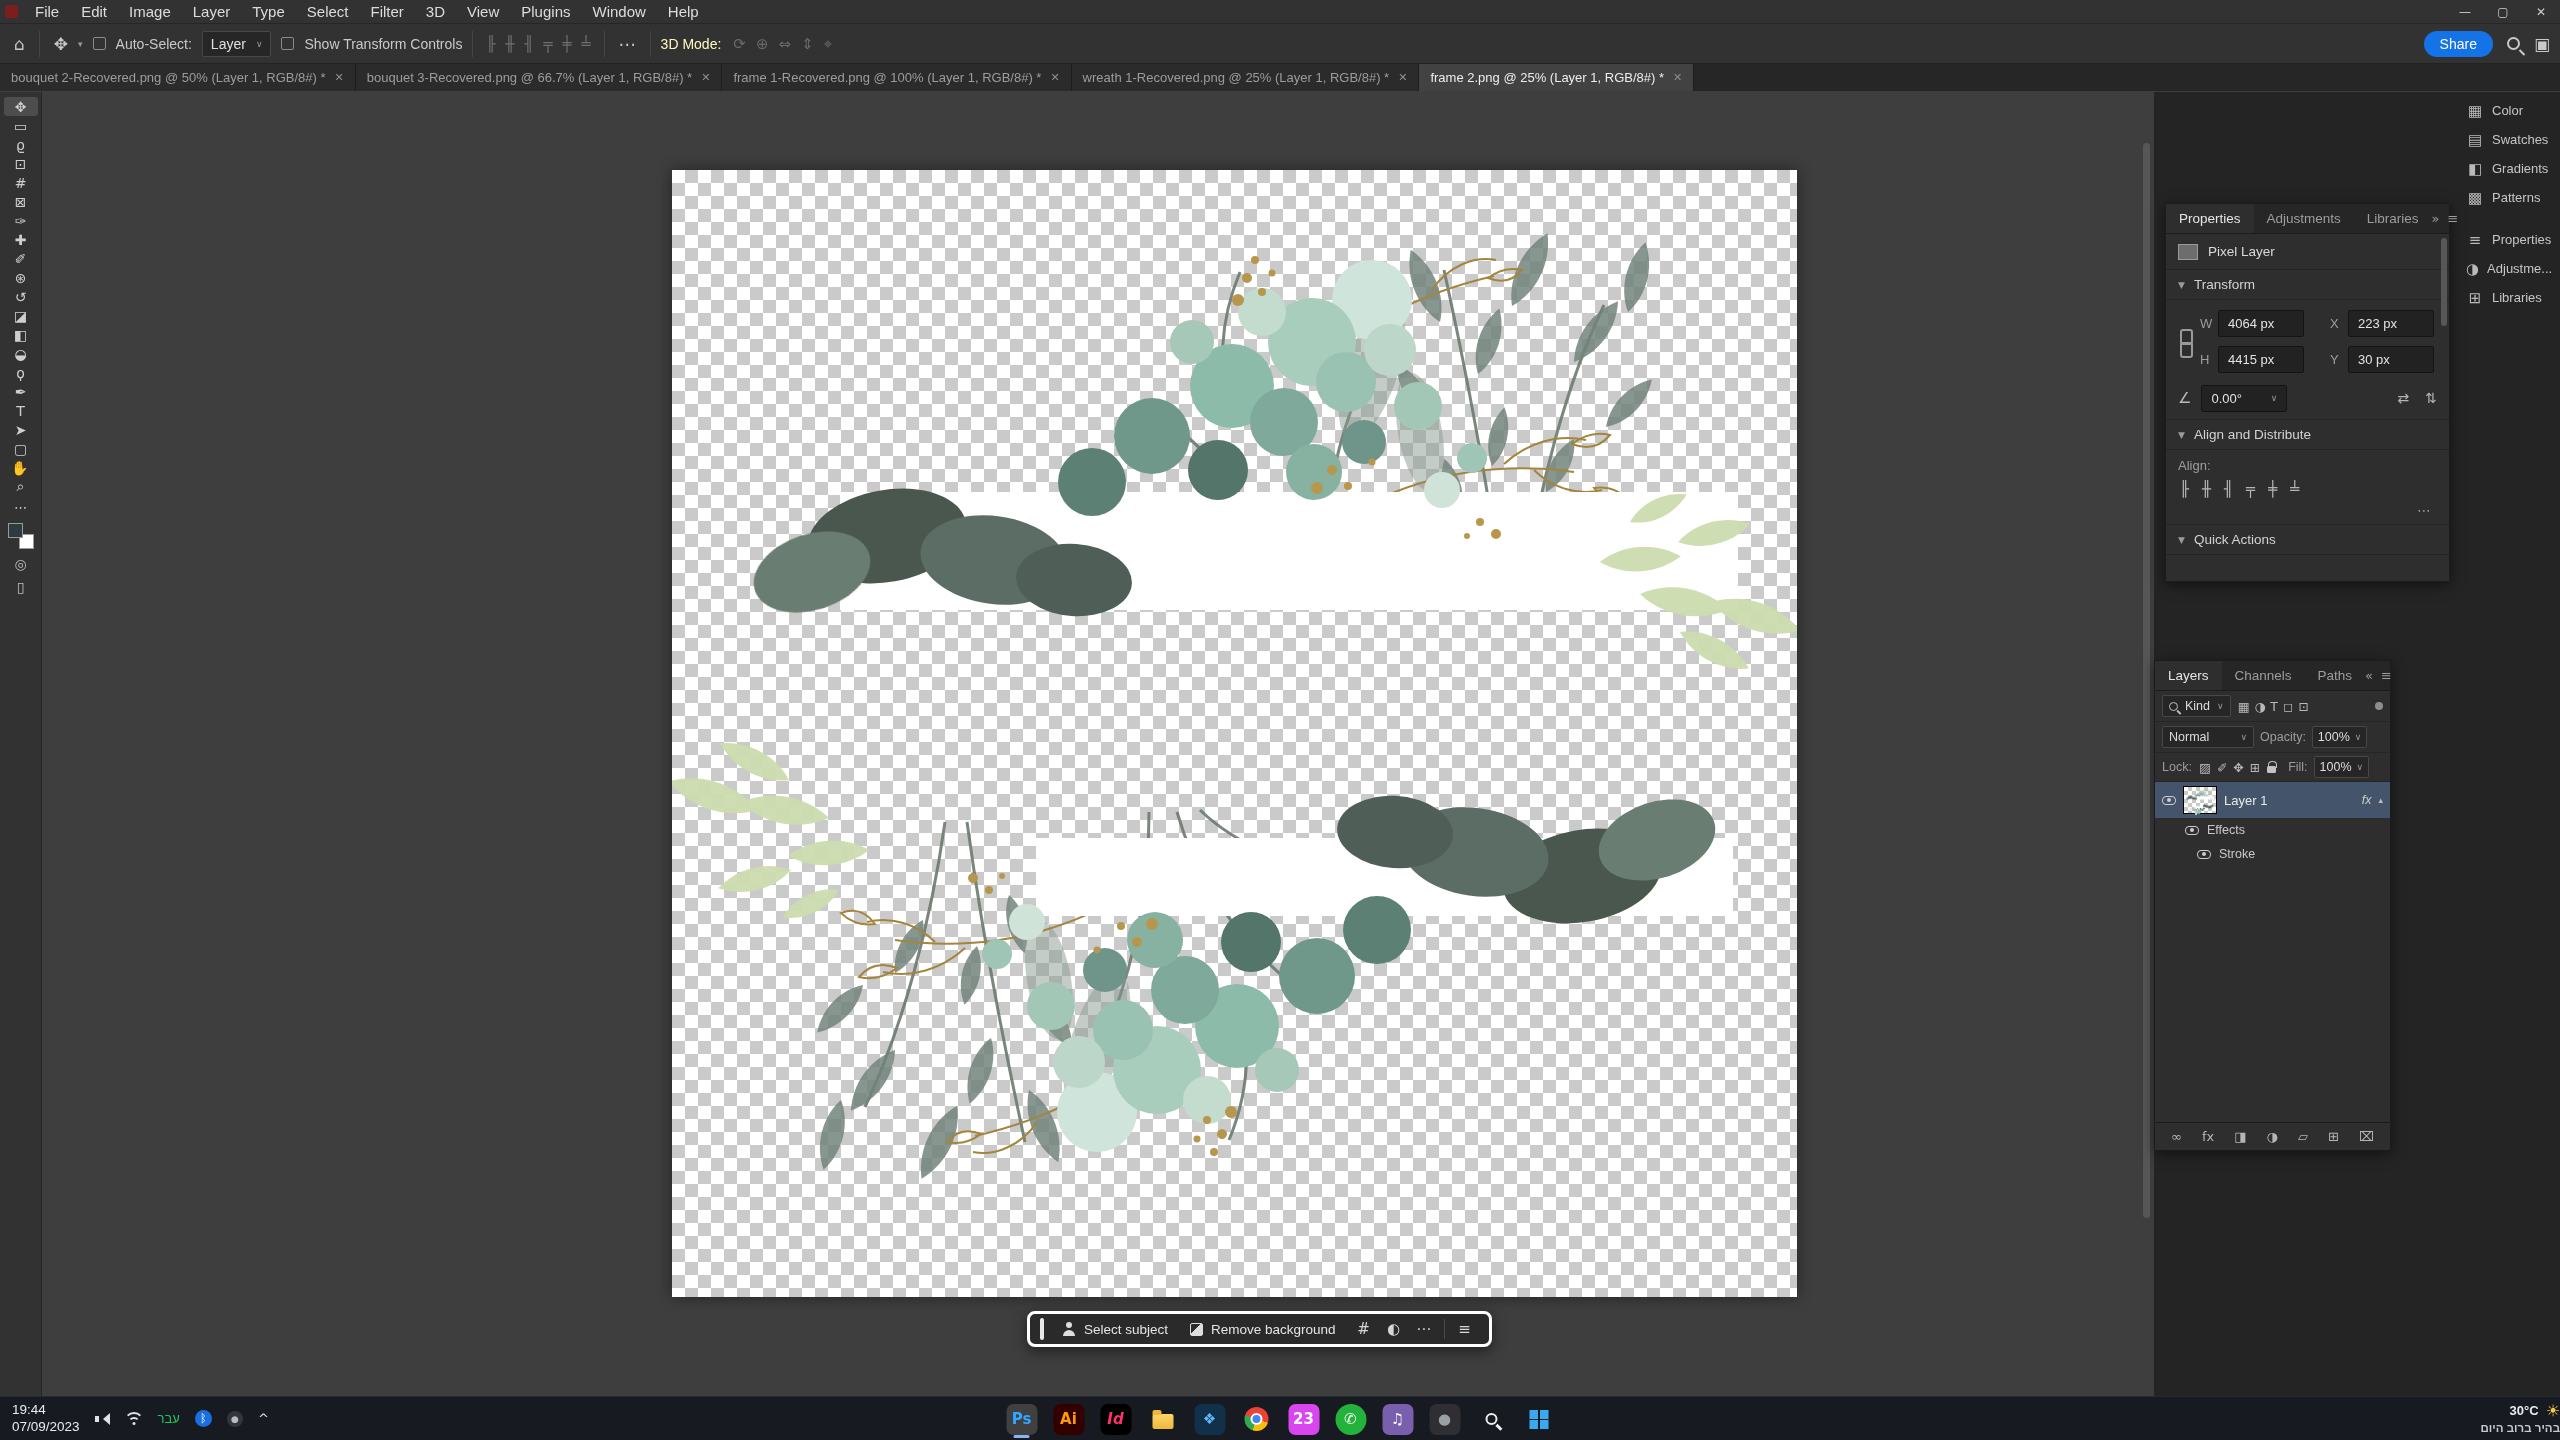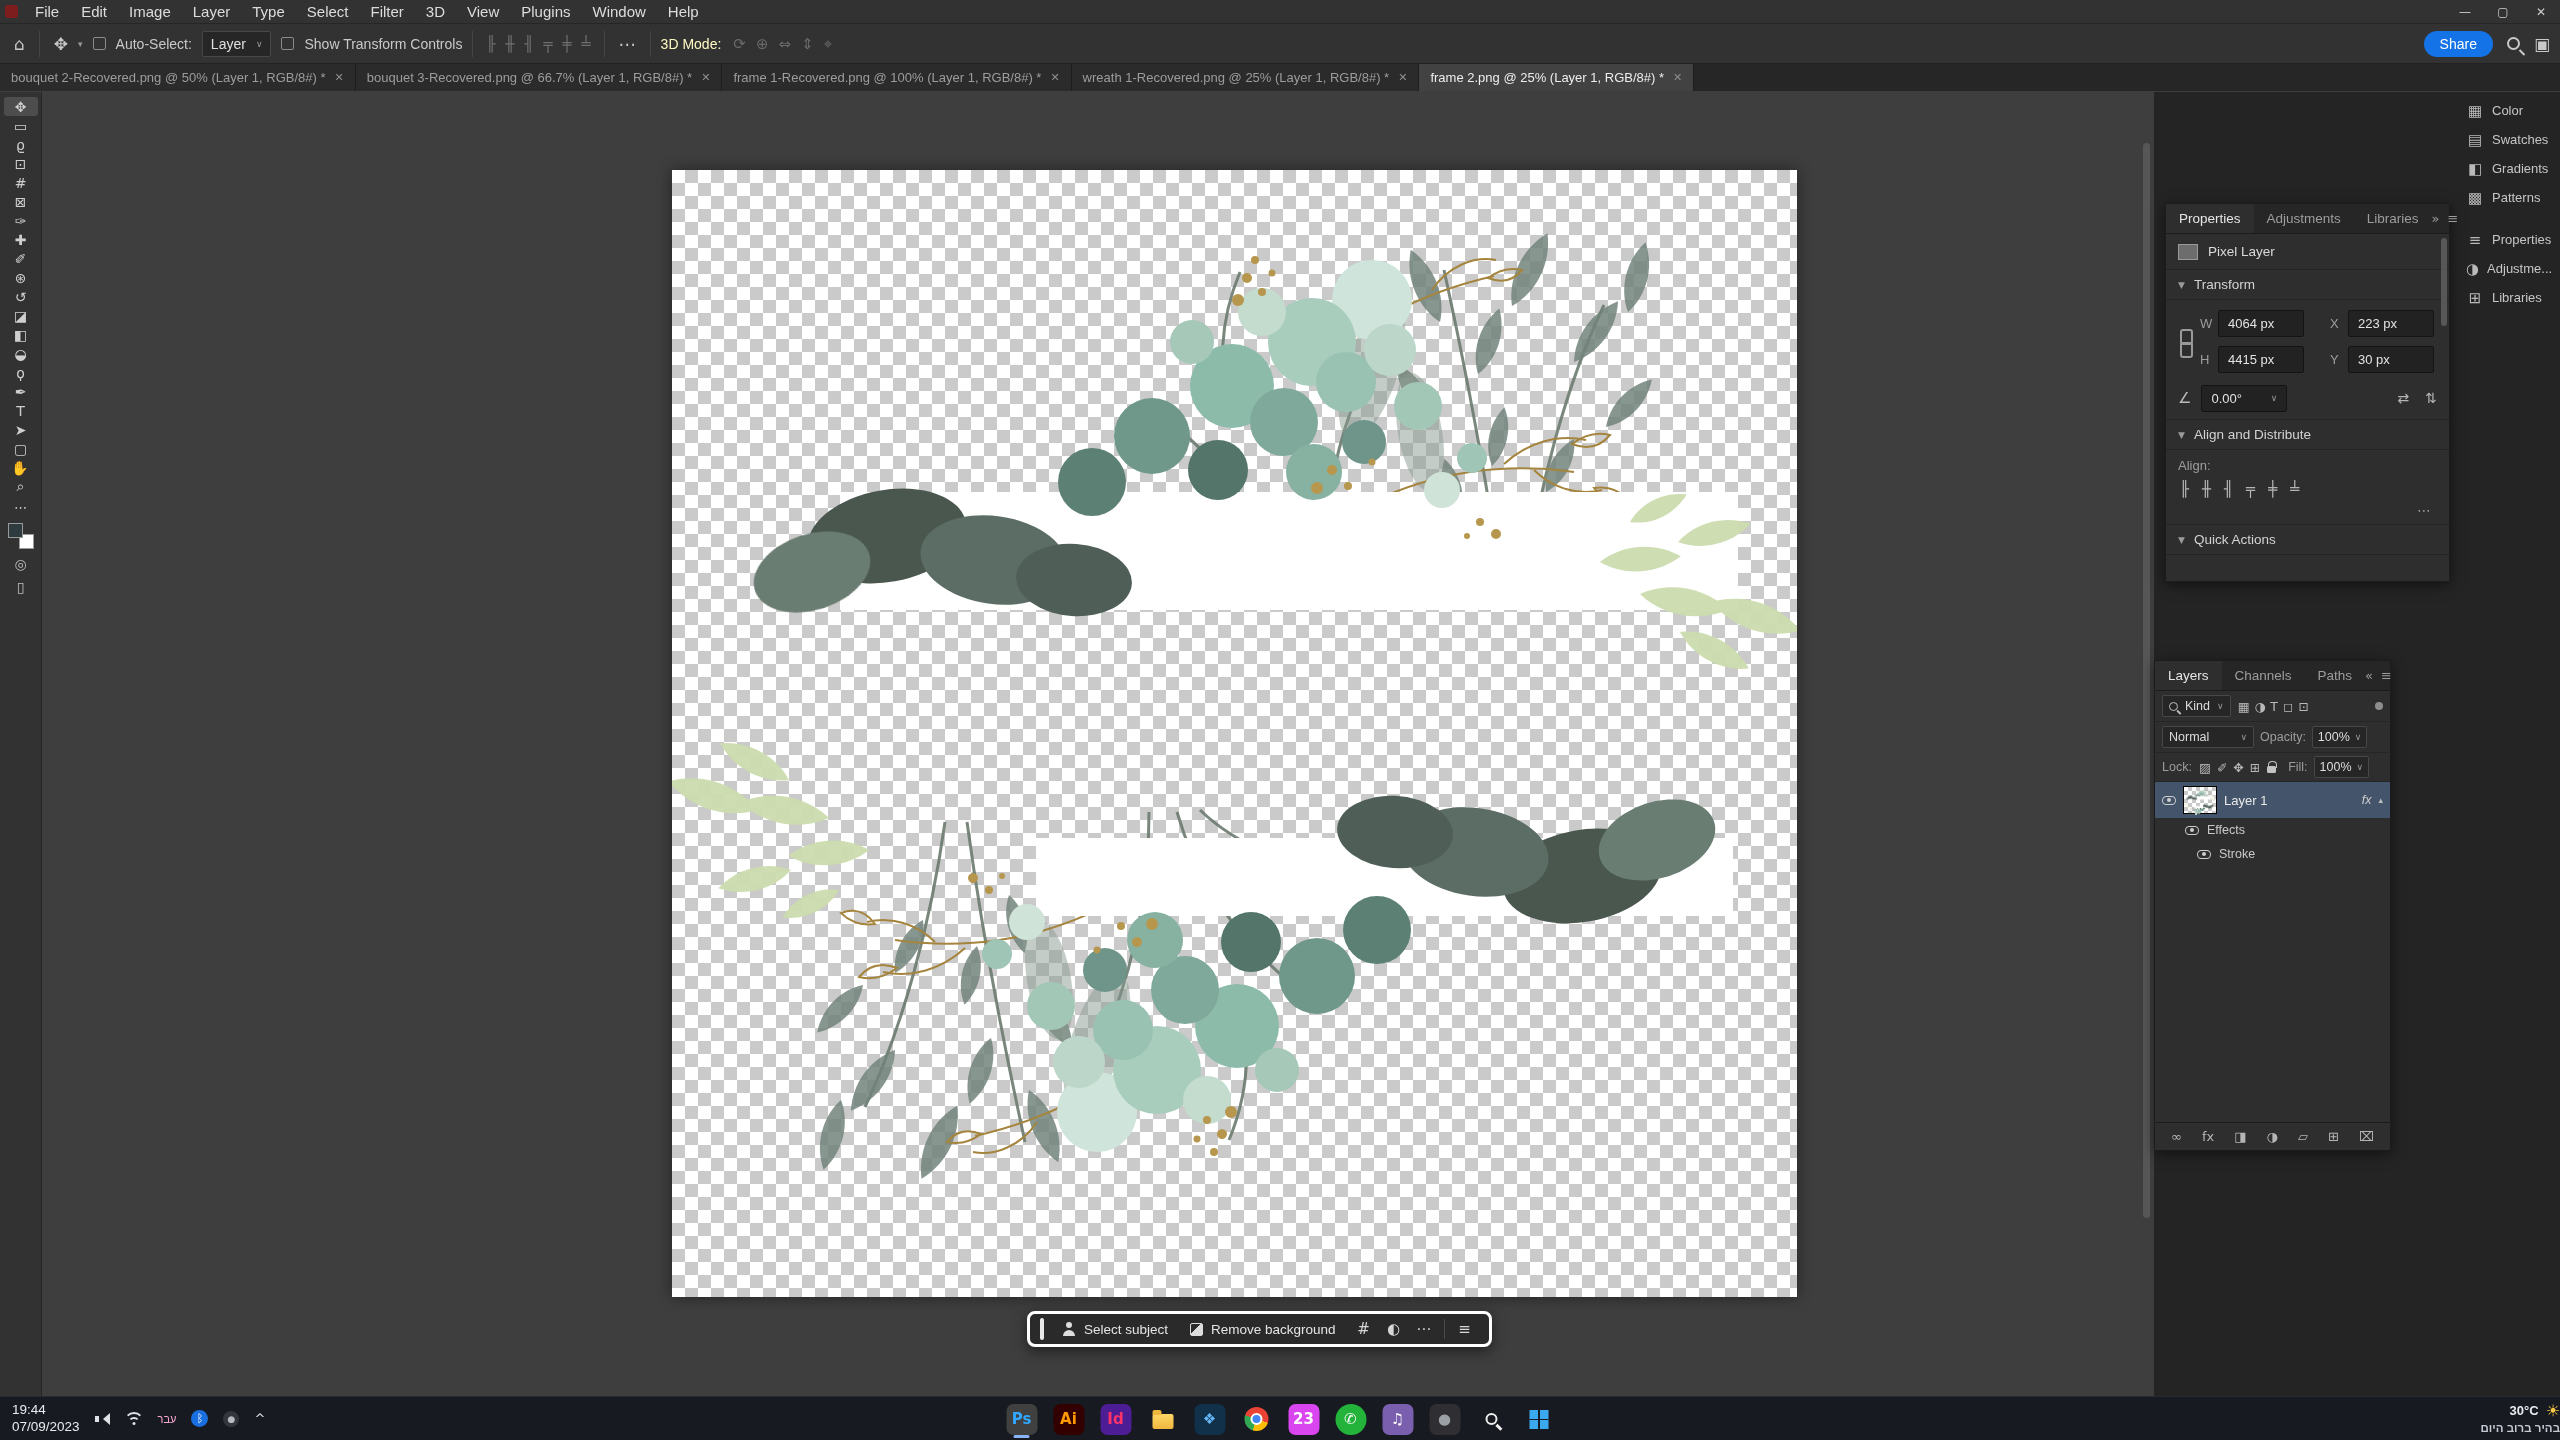--- a/index.html
+++ b/index.html
@@ -191,21 +191,21 @@
   .speaker { width:15px; height:13px; position:relative; display:inline-block; }
   .speaker::before { content:""; position:absolute; left:0; top:4px; width:4px; height:6px; background:#dfe3e8; }
   .speaker::after { content:""; position:absolute; left:2px; top:1px; border:6px solid transparent; border-right:7px solid #dfe3e8; }
   .wifi { position:relative; width:18px; height:14px; display:inline-block; }
   .wifi::before,.wifi::after { content:""; position:absolute; left:50%; transform:translateX(-50%);
     border:2px solid transparent; border-top-color:#dfe3e8; border-radius:50%; }
   .wifi::before { width:16px; height:16px; top:0; }
   .wifi::after { width:8px; height:8px; top:5px; }
   .wifi i { position:absolute; left:50%; transform:translateX(-50%); bottom:1px; width:3px; height:3px;
     border-radius:50%; background:#dfe3e8; }
-  .lang { font-size:11px; color:#f9a8d4; }
+  .lang { font-size:13px; color:#22c55e; }
   .bt-circle { width:17px; height:17px; border-radius:50%; background:#1a6fe0; color:#fff; font-size:11px;
     display:flex; align-items:center; justify-content:center; }
   .tray-dark { width:16px; height:16px; border-radius:50%; background:#33363c; color:#b8bcc2; font-size:9px;
     display:flex; align-items:center; justify-content:center; }
   .chev-up { font-size:13px; color:#dfe3e8; background:none; border:none; }
   .tb-center { position:absolute; left:50%; top:0; transform:translateX(-50%); height:44px; display:flex; gap:7px; align-items:center; }
   .tb-app { position:relative; width:40px; height:40px; display:flex; align-items:center; justify-content:center;
     background:none; border:none; border-radius:5px; }
   .tb-icon { width:31px; height:31px; border-radius:7px; display:flex; align-items:center; justify-content:center; }
   .tb-glyph { font-size:15px; font-weight:bold; }
@@ -777,21 +777,21 @@
         </span>
       </button>
 
       <button class="tb-app">
         <span class="tb-icon" style="background: rgb(51, 0, 0);">
           <span class="tb-glyph glyph" style="color: rgb(255, 154, 0);">Ai</span>
         </span>
       </button>
 
       <button class="tb-app">
-        <span class="tb-icon" style="background: #4c1d95;">
+        <span class="tb-icon" style="background: #000000; font-style: italic;">
           <span class="tb-glyph glyph" style="color: rgb(255, 51, 102);">Id</span>
         </span>
       </button>
 
       <button class="tb-app folder-app">
         <span class="tb-icon">
           <span class="tb-glyph glyph"></span>
         </span>
       </button>
 

